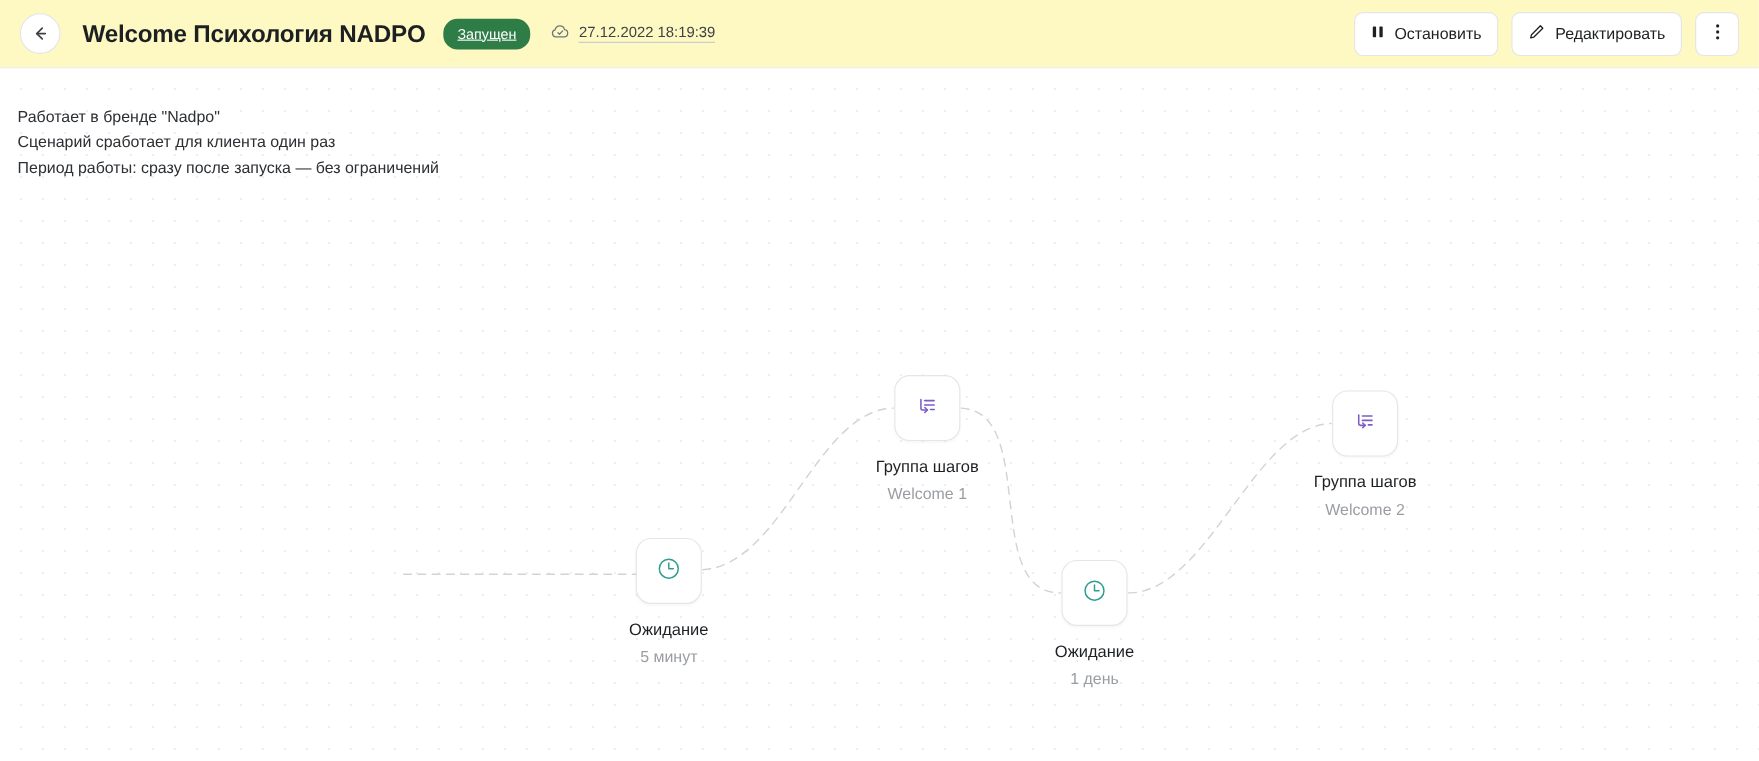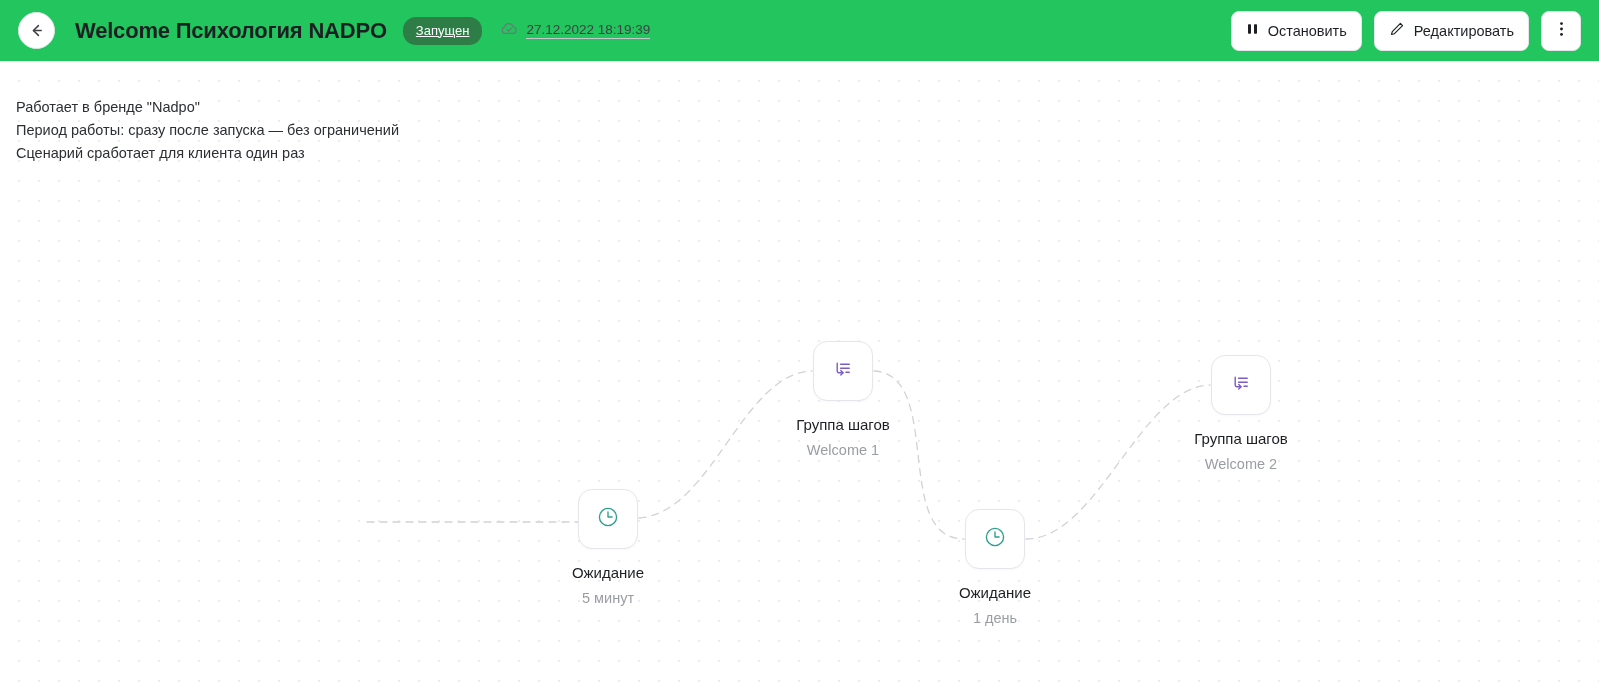--- a/index.html
+++ b/index.html
@@ -20,21 +20,21 @@
     height: 692px;
     background: #ffffff;
   }
 
   
   .header {
     position: absolute;
     top: 0; left: 0;
     width: 1599px;
     height: 62px;
-    background: #22c55e;
+    background: #fef9c3;
     border-bottom: 1px solid #eceef0;
     display: flex;
     align-items: center;
     z-index: 20;
   }
 
   .back-btn {
     margin-left: 18px;
     width: 37px;
     height: 37px;
@@ -250,22 +250,22 @@
           <circle cx="2.5" cy="3.6" r="1.45" fill="#1d2023"></circle>
           <circle cx="2.5" cy="9" r="1.45" fill="#1d2023"></circle>
           <circle cx="2.5" cy="14.4" r="1.45" fill="#1d2023"></circle>
         </svg>
       </span>
     </button>
   </div>
 
   <div class="desc">
     <div class="desc-line">Работает в бренде "Nadpo"</div>
+    <div class="desc-line">Сценарий сработает для клиента один раз</div>
     <div class="desc-line">Период работы: сразу после запуска — без ограничений</div>
-    <div class="desc-line">Сценарий сработает для клиента один раз</div>
   </div>
 
   <div class="canvas">
 
     <svg class="edges" viewBox="0 0 1599 629" preserveAspectRatio="none">
 
       <path d="M 367 459 L 578 459" fill="none" stroke="#d0d3d7" stroke-width="1.3" stroke-dasharray="7 6" stroke-linecap="round"></path>
 
       <path d="M 639 455 C 712 450 742 310 812 308" fill="none" stroke="#d0d3d7" stroke-width="1.3" stroke-dasharray="7 6" stroke-linecap="round"></path>
 

